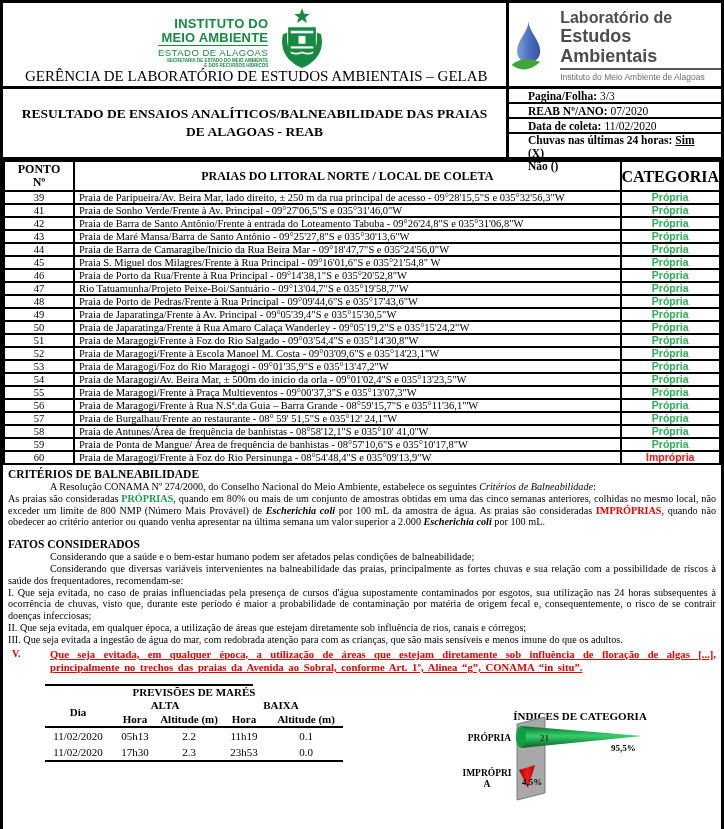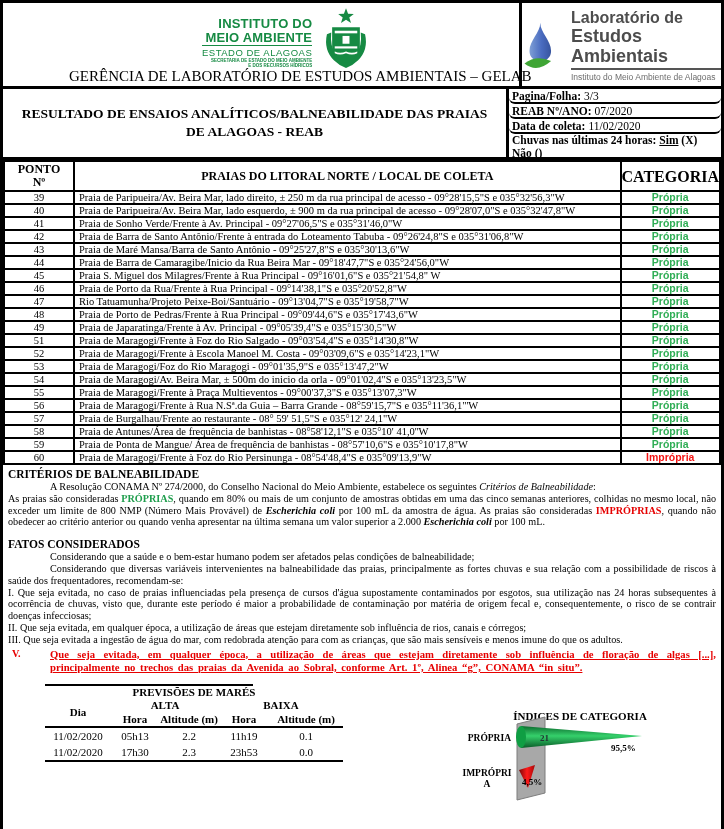--- a/index.html
+++ b/index.html
@@ -1,39 +1,39 @@
 <!DOCTYPE html>
 <html lang="pt"><head>
 <meta charset="utf-8">
 <style>
   * { box-sizing: border-box; margin: 0; padding: 0; }
   html,body { background:#fff; }
   body { width:724px; height:829px; font-family:"Liberation Serif", serif; color:#000; }
   .page { width:724px; height:829px; border:3px solid #000; border-bottom-width:0; overflow:hidden; background:#fff; }
 
   
-  .hdr { height:86px; display:flex; border-bottom:3px solid #000;padding-left:44px; }
+  .hdr { height:86px; display:flex; border-bottom:3px solid #000; }
   .hdr-left { width:506px; border-right:3px solid #000; position:relative; }
   .logo-cluster { display:flex; align-items:flex-start; gap:8px; padding-top:5px; margin-left:155px; }
   .inst-text { text-align:right; font-family:"Liberation Sans", sans-serif; color:#168a43; padding-top:9px; }
   .inst-l1 { font-size:13px; font-weight:bold; line-height:13.5px; letter-spacing:0.2px; }
   .inst-l3 { font-size:9.5px; line-height:11px; border-top:1.5px solid #168a43; margin-top:1px; padding-top:1px; letter-spacing:0.5px;text-align:right; }
   .inst-l4 { font-size:4.5px; line-height:5px; font-weight:bold; }
   .gerencia { position:absolute; bottom:1px; left:22px; font-weight:normal; font-size:15px; white-space:nowrap; }
   .hdr-right { flex:1; display:flex; align-items:center; justify-content:center; gap:12px; padding-top:2px; }
   .lab-text { font-family:"Liberation Sans", sans-serif; color:#4d4d4d; }
   .lab-l1 { font-size:16px; font-weight:bold; line-height:17px; }
   .lab-l2 { font-size:18px; font-weight:bold; line-height:20px; }
   .lab-sub { font-size:8.5px; color:#6e6e6e; border-top:2px solid #555; margin-top:2px; padding-top:2px; white-space:nowrap; }
 
   
   .tband { display:flex; border-bottom:3px solid #000; height:71px; }
   .tband-left { width:506px; border-right:3px solid #000; display:flex; flex-direction:column; justify-content:center; text-align:center; font-weight:bold; font-size:13.5px; line-height:18px; }
   .tband-right { flex:1; font-size:11.5px; font-weight:bold; }
-  .info-row { border-bottom:2px solid #000; padding:0 3px; height:15px; line-height:14px; white-space:nowrap;border-radius:6px; }
+  .info-row { border-bottom:2px solid #000; padding:0 19px; height:15px; line-height:14px; white-space:nowrap; }
   .info-row.last { border-bottom:0; height:26px; line-height:13px; white-space:normal; }
   .val { font-weight:normal; margin-left:3px; }
   .sim { text-decoration:underline; }
 
   
   table.praias { width:100%; border-collapse:collapse; }
   .praias th, .praias td { border:2px solid #000; }
   .praias th { font-size:12px; padding:1px 0; line-height:13px; }
   .praias td { height:11px; font-size:10.5px; line-height:11px; padding:0; }
   .c-ponto { width:70px; text-align:center; }
@@ -144,25 +144,20 @@
         <th class="c-cat" style="font-family:'Liberation Serif',serif;color:#000;font-size:16px;">CATEGORIA</th>
       </tr>
     </thead>
     <tbody>
       <tr>
           <td class="c-ponto">39</td>
           <td class="c-local">Praia de Paripueira/Av. Beira Mar, lado direito, ± 250 m da rua principal de acesso - 09°28'15,5"S e 035°32'56,3"W</td>
           <td class="c-cat cat-g">Própria</td>
         </tr>
       <tr>
-          <td class="c-ponto">40</td>
-          <td class="c-local">Praia de Paripueira/Av. Beira Mar,  lado esquerdo, ± 900 m da rua principal de acesso - 09°28'07,0"S e 035°32'47,8"W</td>
-          <td class="c-cat cat-g">Própria</td>
-        </tr>
-      <tr>
           <td class="c-ponto">41</td>
           <td class="c-local">Praia de Sonho Verde/Frente à Av. Principal - 09°27'06,5"S e 035°31'46,0"W</td>
           <td class="c-cat cat-g">Própria</td>
         </tr>
       <tr>
           <td class="c-ponto">42</td>
           <td class="c-local">Praia de Barra de Santo Antônio/Frente à entrada do Loteamento Tabuba - 09°26'24,8"S e 035°31'06,8"W</td>
           <td class="c-cat cat-g">Própria</td>
         </tr>
       <tr>
@@ -191,20 +186,25 @@
           <td class="c-cat cat-g">Própria</td>
         </tr>
       <tr>
           <td class="c-ponto">48</td>
           <td class="c-local">Praia de Porto de Pedras/Frente à Rua Principal - 09°09'44,6"S e 035°17'43,6"W</td>
           <td class="c-cat cat-g">Própria</td>
         </tr>
       <tr>
           <td class="c-ponto">49</td>
           <td class="c-local">Praia de Japaratinga/Frente à Av. Principal - 09°05'39,4"S e 035°15'30,5"W</td>
+          <td class="c-cat cat-g">Própria</td>
+        </tr>
+      <tr>
+          <td class="c-ponto">50</td>
+          <td class="c-local">Praia de Japaratinga/Frente à Rua Amaro Calaça Wanderley - 09°05'19,2"S e 035°15'24,2"W</td>
           <td class="c-cat cat-g">Própria</td>
         </tr>
       <tr>
           <td class="c-ponto">51</td>
           <td class="c-local">Praia de Maragogi/Frente à Foz do Rio Salgado - 09°03'54,4"S e 035°14'30,8"W</td>
           <td class="c-cat cat-g">Própria</td>
         </tr>
       <tr>
           <td class="c-ponto">52</td>
           <td class="c-local">Praia de Maragogi/Frente à Escola Manoel M. Costa - 09°03'09,6"S e 035°14'23,1"W</td>

